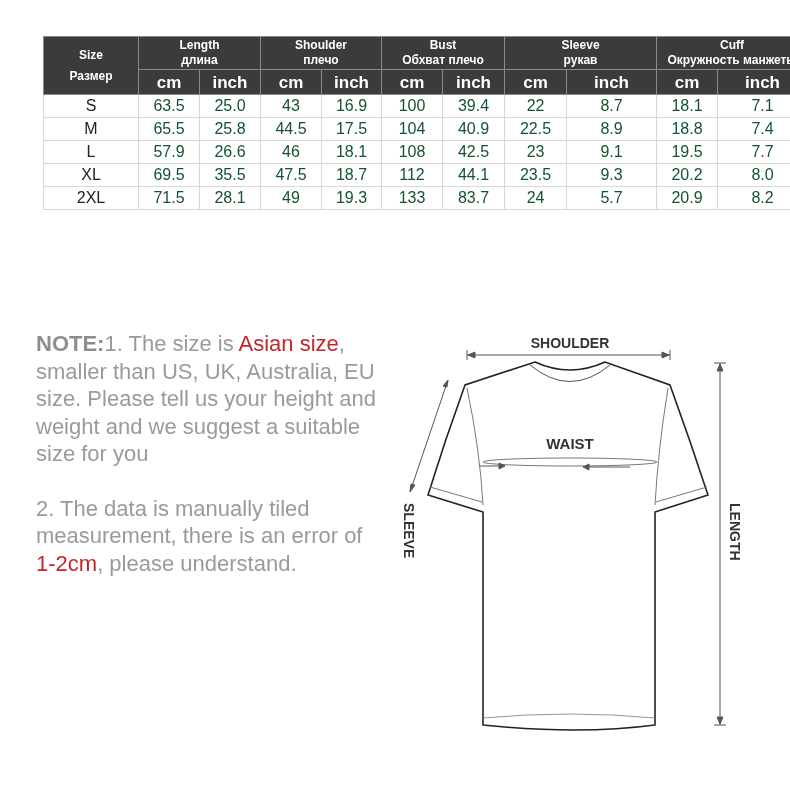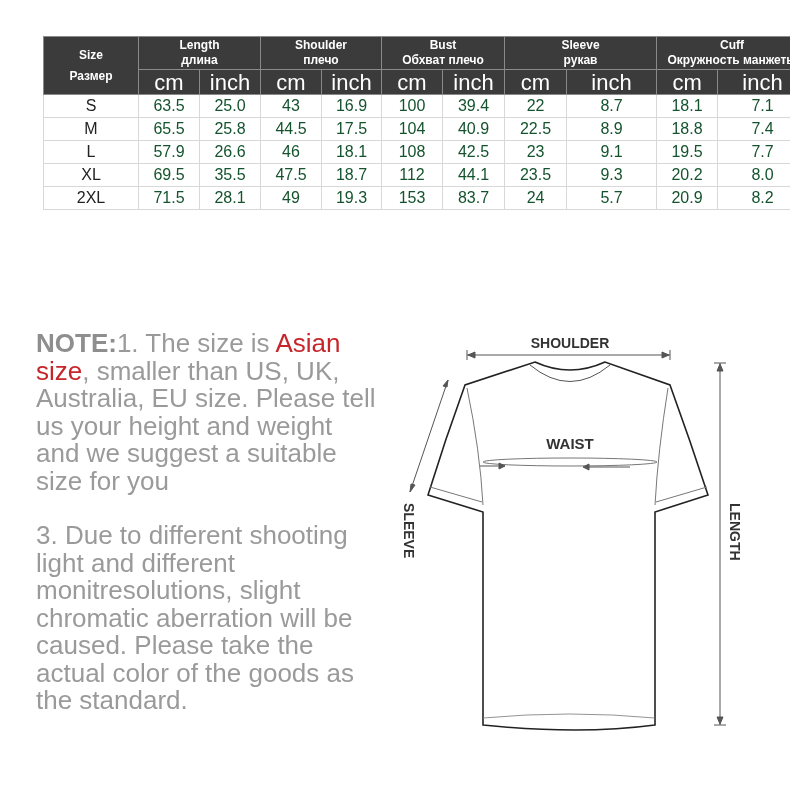--- a/index.html
+++ b/index.html
@@ -1,23 +1,23 @@
 <!DOCTYPE html>
 <html><head>
 <meta charset="utf-8">
 <style>
   html,body{margin:0;padding:0;background:#fff;}
   body{width:790px;height:785px;position:relative;overflow:hidden;font-family:"Liberation Sans",sans-serif;}
   table.sz{position:absolute;left:12px;top:36px;border-collapse:collapse;table-layout:fixed;width:764px;margin-left:31px;}
   table.sz th{background:#3b3b3b;color:#fff;border:1px solid #8a8a8a;font-weight:bold;padding:0;line-height:15px;font-size:12px;}
   table.sz th.grp{height:32px;}
-  table.sz th.unit{font-weight:normal;font-size:22px;height:24px;}
+  table.sz th.unit{font-weight:bold;font-size:17px;height:24px;}
   table.sz td{border:1px solid #d8d8d8;color:#14532d;text-align:center;font-size:16px;height:22px;padding:0;}
   table.sz td.size{color:#222;}
-  .note{position:absolute;left:36px;top:330px;width:340px;font-size:26px;line-height:27.5px;color:#9a9a9a;}
+  .note{position:absolute;left:36px;top:330px;width:340px;font-size:22px;line-height:27.5px;color:#9a9a9a;}
   .note p{margin:0 0 27px 0;}
   .note b{color:#8e8e8e;}
   .red{color:#c6262b;}
   svg.shirt{position:absolute;left:380px;top:320px;}
 </style>
 </head>
 <body>
 
 <table class="sz">
   <colgroup>
@@ -107,33 +107,33 @@
         <td>9.3</td>
         <td>20.2</td>
         <td>8.0</td>
       </tr>
       <tr>
         <td class="size">2XL</td>
         <td>71.5</td>
         <td>28.1</td>
         <td>49</td>
         <td>19.3</td>
-        <td>153</td>
+        <td>133</td>
         <td>83.7</td>
         <td>24</td>
         <td>5.7</td>
         <td>20.9</td>
         <td>8.2</td>
       </tr>
     </tbody>
 </table>
 
 <div class="note">
   <p><b>NOTE:</b><span>1. The size is </span><span class="red">Asian size</span><span>, smaller than US, UK, Australia, EU size. Please tell us your height and weight and we suggest a suitable size for you</span></p>
-  <p>3. Due to different shooting light and different monitresolutions, slight chromatic aberration will be caused. Please take the actual color of the goods as the standard.</p>
+  <p><span>2. The data is manually tiled measurement, there is an error of </span><span class="red">1-2cm</span><span>, please understand.</span></p>
 </div>
 
 <svg class="shirt" width="400" height="440" viewBox="0 0 400 440">
   <g fill="none" stroke="#222" stroke-width="1.6">
     <path d="M155 42 Q190 58 225 42 L290 65 Q310 120 328 175 L275 192 L275 405 Q200 415 103 405 L103 192 L48 175 Q65 120 85 65 Z" fill="#fff"></path>
     <path d="M150 45 Q190 78 230 45" stroke="#555" stroke-width="1"></path>
     <path d="M50 167 L102 182 M327 167 L276 182" stroke="#777" stroke-width="1"></path>
     <path d="M87 68 Q100 130 103 185 M288 68 Q278 130 275 185" stroke="#555" stroke-width="0.8"></path>
     <path d="M103 398 Q190 390 275 398" stroke="#777" stroke-width="0.8"></path>
     <ellipse cx="190" cy="142" rx="87" ry="4" stroke="#666" stroke-width="0.9"></ellipse>

